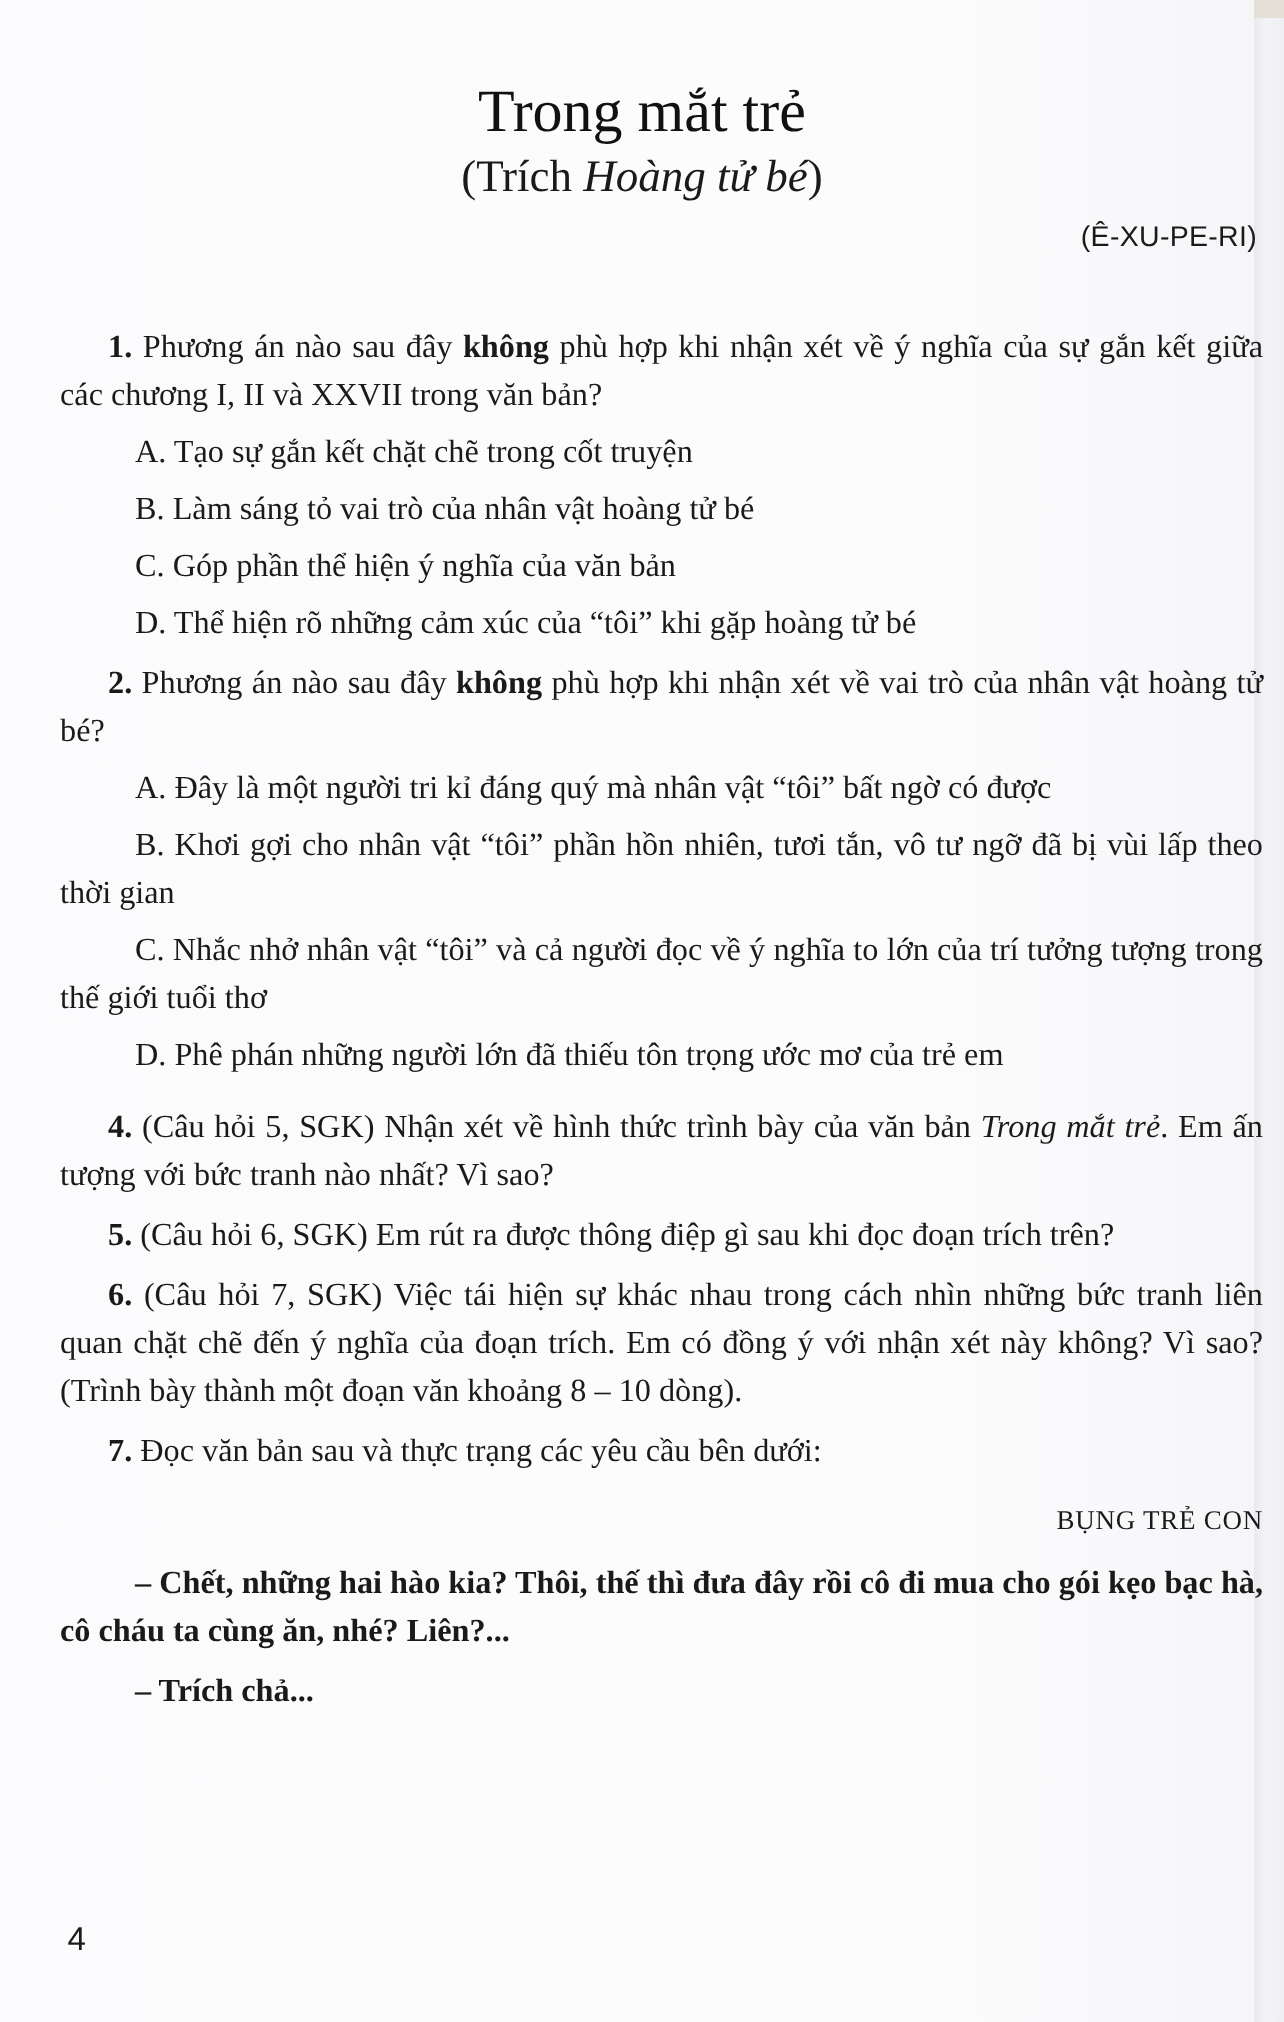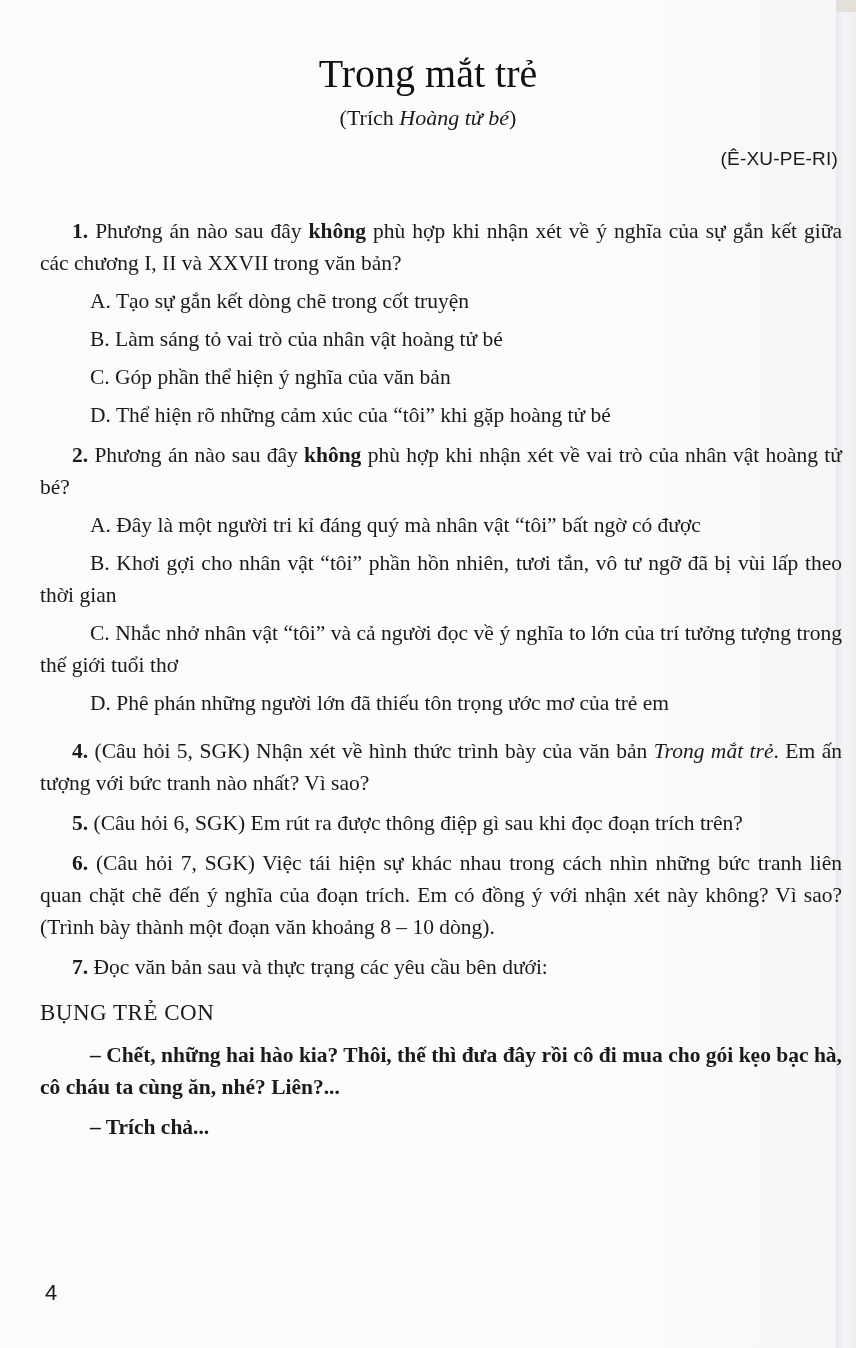--- a/index.html
+++ b/index.html
@@ -48,21 +48,21 @@
     font-size: 40px;
     line-height: 48px;
     color: #111;
   }
   .subtitle {
     position: absolute;
     left: 0;
     width: 856px;
     top: 104px;
     text-align: center;
-    font-size: 22px;
+    font-size: 30px;
     line-height: 28px;
   }
   .author {
     position: absolute;
     right: 18px;
     top: 146px;
     font-family: "Liberation Sans", "DejaVu Sans", sans-serif;
     font-size: 19px;
     line-height: 26px;
     letter-spacing: 0.2px;
@@ -86,22 +86,22 @@
     margin: 0;
     padding-left: 50px;
   }
   .opt-wrap {
     margin: 0;
     text-indent: 50px;
   }
   .gap-sm { height: 6px; }
   .gap-md { height: 8px; }
   .section-title {
-    text-align: left;
-    font-size: 23px;
+    text-align: right;
+    font-size: 18px;
     line-height: 32px;
     margin: 14px 0 10px 0;
     letter-spacing: 0.5px;
   }
   .dialog {
     margin: 0;
     text-indent: 50px;
     font-weight: bold;
   }
   .page-number {
@@ -124,21 +124,21 @@
 <div class="title">Trong mắt trẻ</div>
 
 <div class="subtitle"><span>(Trích </span><i>Hoàng tử bé</i><span>)</span></div>
 
 <div class="author">(Ê-XU-PE-RI)</div>
 
 <div class="body-text">
 
   <p class="q"><b>1.</b><span> Phương án nào sau đây </span><b>không</b><span> phù hợp khi nhận xét về ý nghĩa của sự gắn kết giữa các chương I, II và XXVII trong văn bản?</span></p>
   <div class="gap-sm"></div>
-  <p class="opt">A. Tạo sự gắn kết dòng chẽ trong cốt truyện</p>
+  <p class="opt">A. Tạo sự gắn kết chặt chẽ trong cốt truyện</p>
   <div class="gap-sm"></div>
   <p class="opt">B. Làm sáng tỏ vai trò của nhân vật hoàng tử bé</p>
   <div class="gap-sm"></div>
   <p class="opt">C. Góp phần thể hiện ý nghĩa của văn bản</p>
   <div class="gap-sm"></div>
   <p class="opt">D. Thể hiện rõ những cảm xúc của “tôi” khi gặp hoàng tử bé</p>
   <div class="gap-md"></div>
 
   <p class="q"><b>2.</b><span> Phương án nào sau đây </span><b>không</b><span> phù hợp khi nhận xét về vai trò của nhân vật hoàng tử bé?</span></p>
   <div class="gap-sm"></div>

